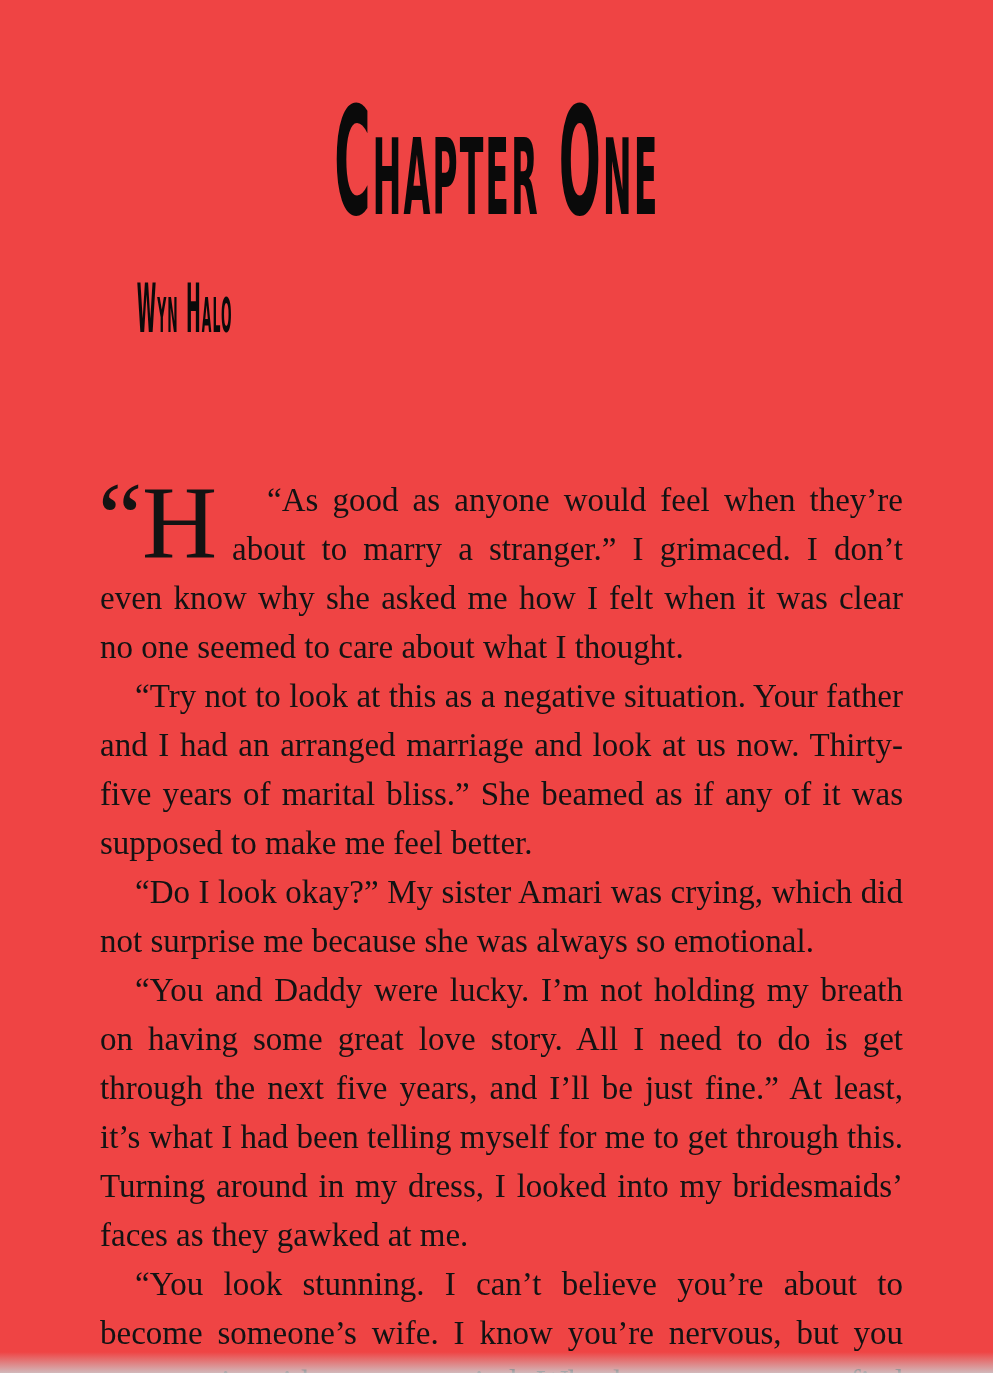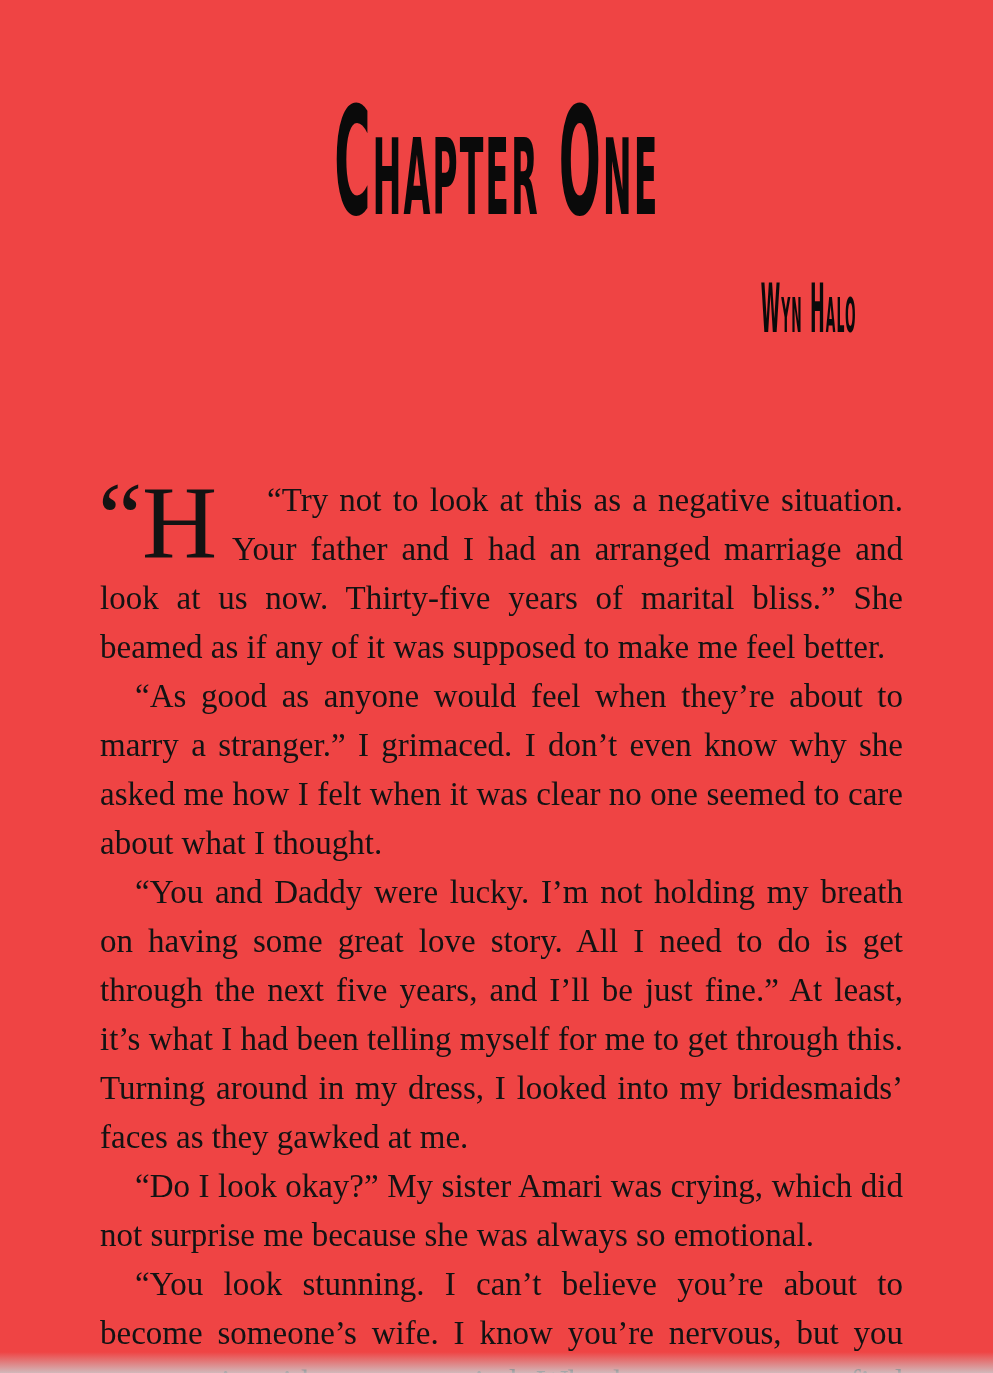--- a/index.html
+++ b/index.html
@@ -30,21 +30,21 @@
   .condensed-xl {
     display: inline-block;
     transform: scaleX(0.33);
     transform-origin: center top;
     letter-spacing: 6px;
     white-space: nowrap;
   }
   
   .author-name {
     margin: 38px 0 0 0;
-    text-align: right;
+    text-align: left;
     font-family: "DejaVu Sans", sans-serif;
     font-weight: bold;
     font-size: 68px;
     line-height: 1;
     font-variant: small-caps;
     color: #0a0a0a;
   }
   .condensed-md {
     display: inline-block;
     transform: scaleX(0.26);
@@ -115,23 +115,23 @@
 
   <div class="body-text">
 
     <p class="first-para">
       <span class="dropcap">
           <span class="dc-quote">“</span>
           <span class="dc-letter">H</span>
         </span>
     </p>
 
+    <p>“As good as anyone would feel when they’re about to marry a stranger.” I grimaced. I don’t even know why she asked me how I felt when it was clear no one seemed to care about what I thought.</p>
     <p>“Try not to look at this as a negative situation. Your father and I had an arranged marriage and look at us now. Thirty-five years of marital bliss.” She beamed as if any of it was supposed to make me feel better.</p>
-    <p>“As good as anyone would feel when they’re about to marry a stranger.” I grimaced. I don’t even know why she asked me how I felt when it was clear no one seemed to care about what I thought.</p>
+    <p>“Do I look okay?” My sister Amari was crying, which did not surprise me because she was always so emotional.</p>
     <p>“You and Daddy were lucky. I’m not holding my breath on having some great love story. All I need to do is get through the next five years, and I’ll be just fine.” At least, it’s what I had been telling myself for me to get through this. Turning around in my dress, I looked into my bridesmaids’ faces as they gawked at me.</p>
-    <p>“Do I look okay?” My sister Amari was crying, which did not surprise me because she was always so emotional.</p>
     <p>“You look stunning. I can’t believe you’re about to become some­one’s wife. I know you’re nervous, but you must go in with an open mind. Who knows, you may find love in this experience. If nothing else, you may come out of this a stronger woman.</p>
 
   </div>
 
   <div class="bottom-fade"></div>
 
 </div>
 
 </body></html>

